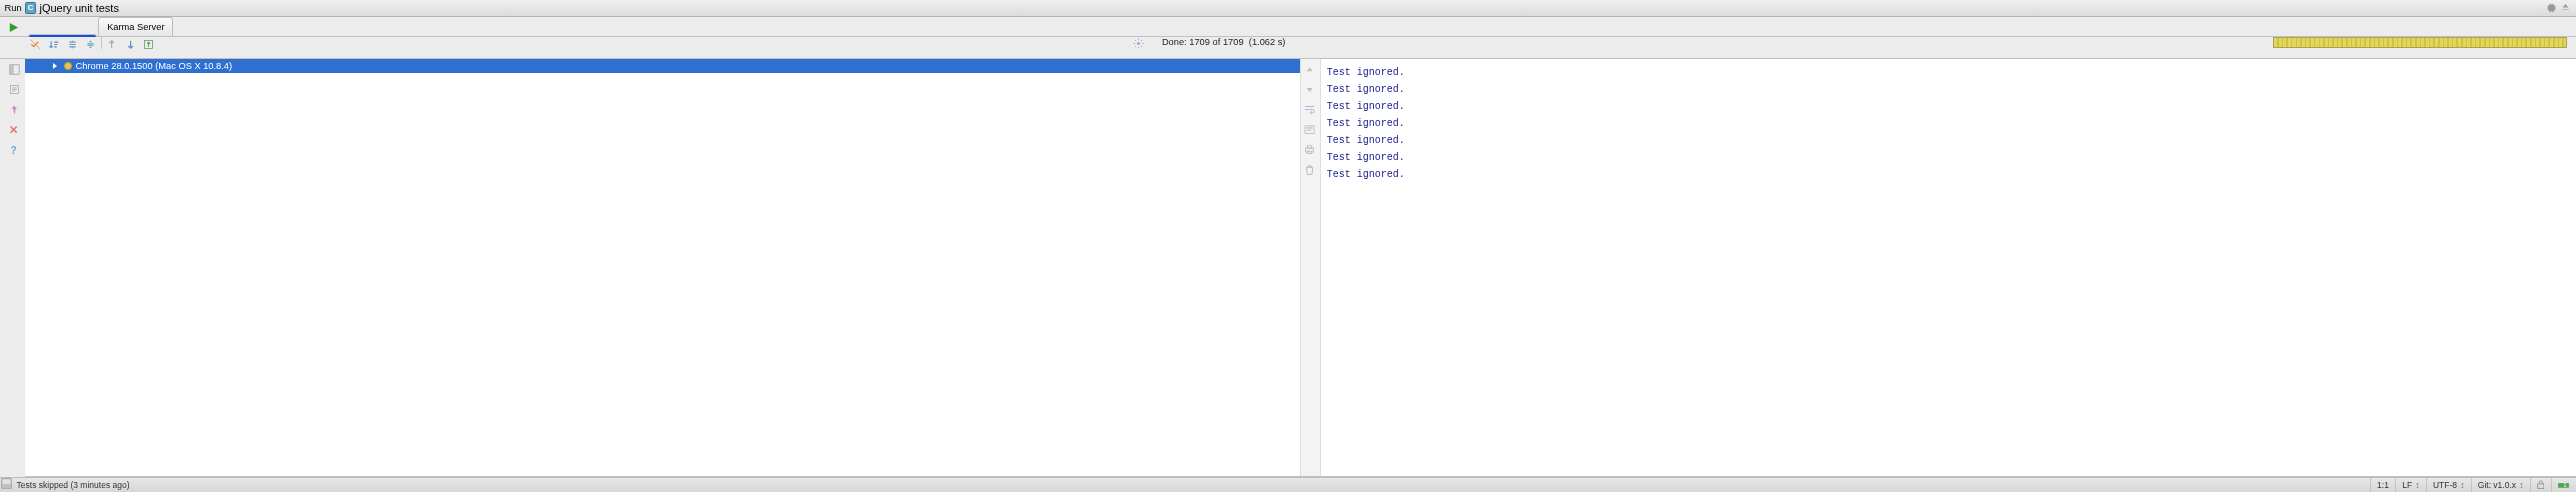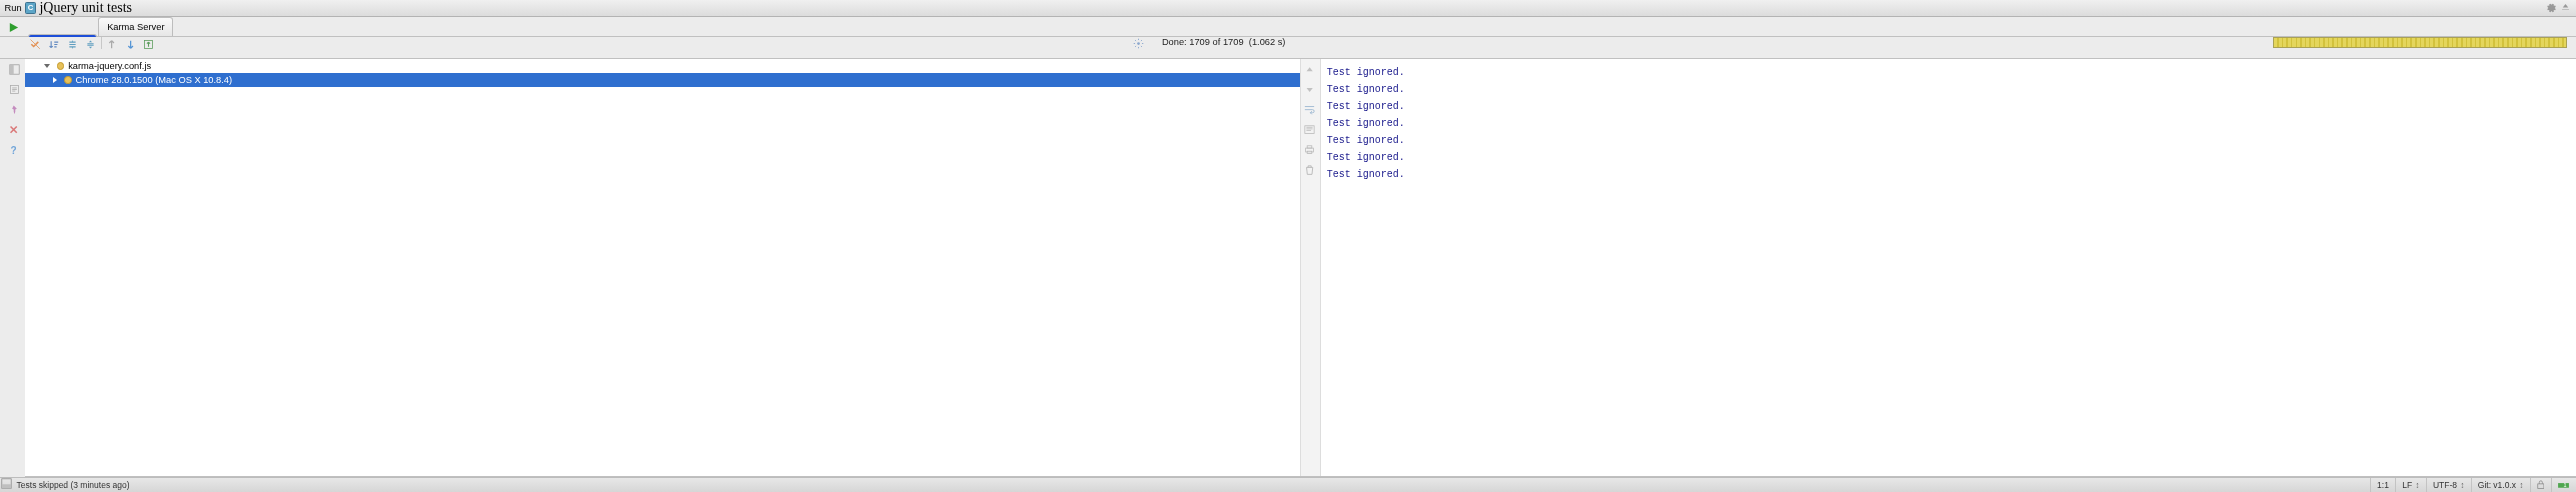--- a/index.html
+++ b/index.html
@@ -12,21 +12,21 @@
     background: linear-gradient(#f0f0f0, #dcdcdc);
     border-bottom: 0.8px solid #b3b3b3;
     height: 17px; padding: 0 4.6px;
   }
   .title-left { display: flex; align-items: center; gap: 3.1px; }
   .title-icon {
     width: 11.6px; height: 11.6px; background: #5ca5c7; border: 0.8px solid #3d7290;
     border-radius: 1.5px; display: inline-flex; align-items: center; justify-content: center;
     color: #fff; font-size: 7.7px; font-weight: bold; line-height: 1;
   }
-  .title-text { font-size: 14px; font-family: Liberation Serif, serif; }
+  .title-text { font-size: 11px; }
   .title-right { display: flex; gap: 4.6px; align-items: center; }
   .title-right svg { opacity: .6; }
 
   
   .tabs-row {
     height: 20px; display: flex; align-items: center;
     background: #ececec; border-bottom: 0.8px solid #c0c0c0;
     padding-left: 28px; gap: 0;
   }
   .run-btn {
@@ -274,25 +274,20 @@
   <div class="toolbar-spacer"></div>
 
   <div class="progress">
     <div class="progress-fill"></div>
   </div>
 </div>
 
 <div class="main">
 
   <div class="tree-pane">
-    <div class="tree-row" style="padding-left:18.6px;">
-      <span class="disclosure disc-open"></span>
-      <span class="dot"></span>
-      <span>karma-jquery.conf.js</span>
-    </div>
     <div class="tree-row selected" style="padding-left:28px;">
       <span class="disclosure disc-closed"></span>
       <span class="dot"></span>
       <span>Chrome 28.0.1500 (Mac OS X 10.8.4)</span>
     </div>
   </div>
 
   <div class="mid-icons">
     <span class="icn">
         <svg width="9.3" height="9.3" viewBox="0 0 12 12">

